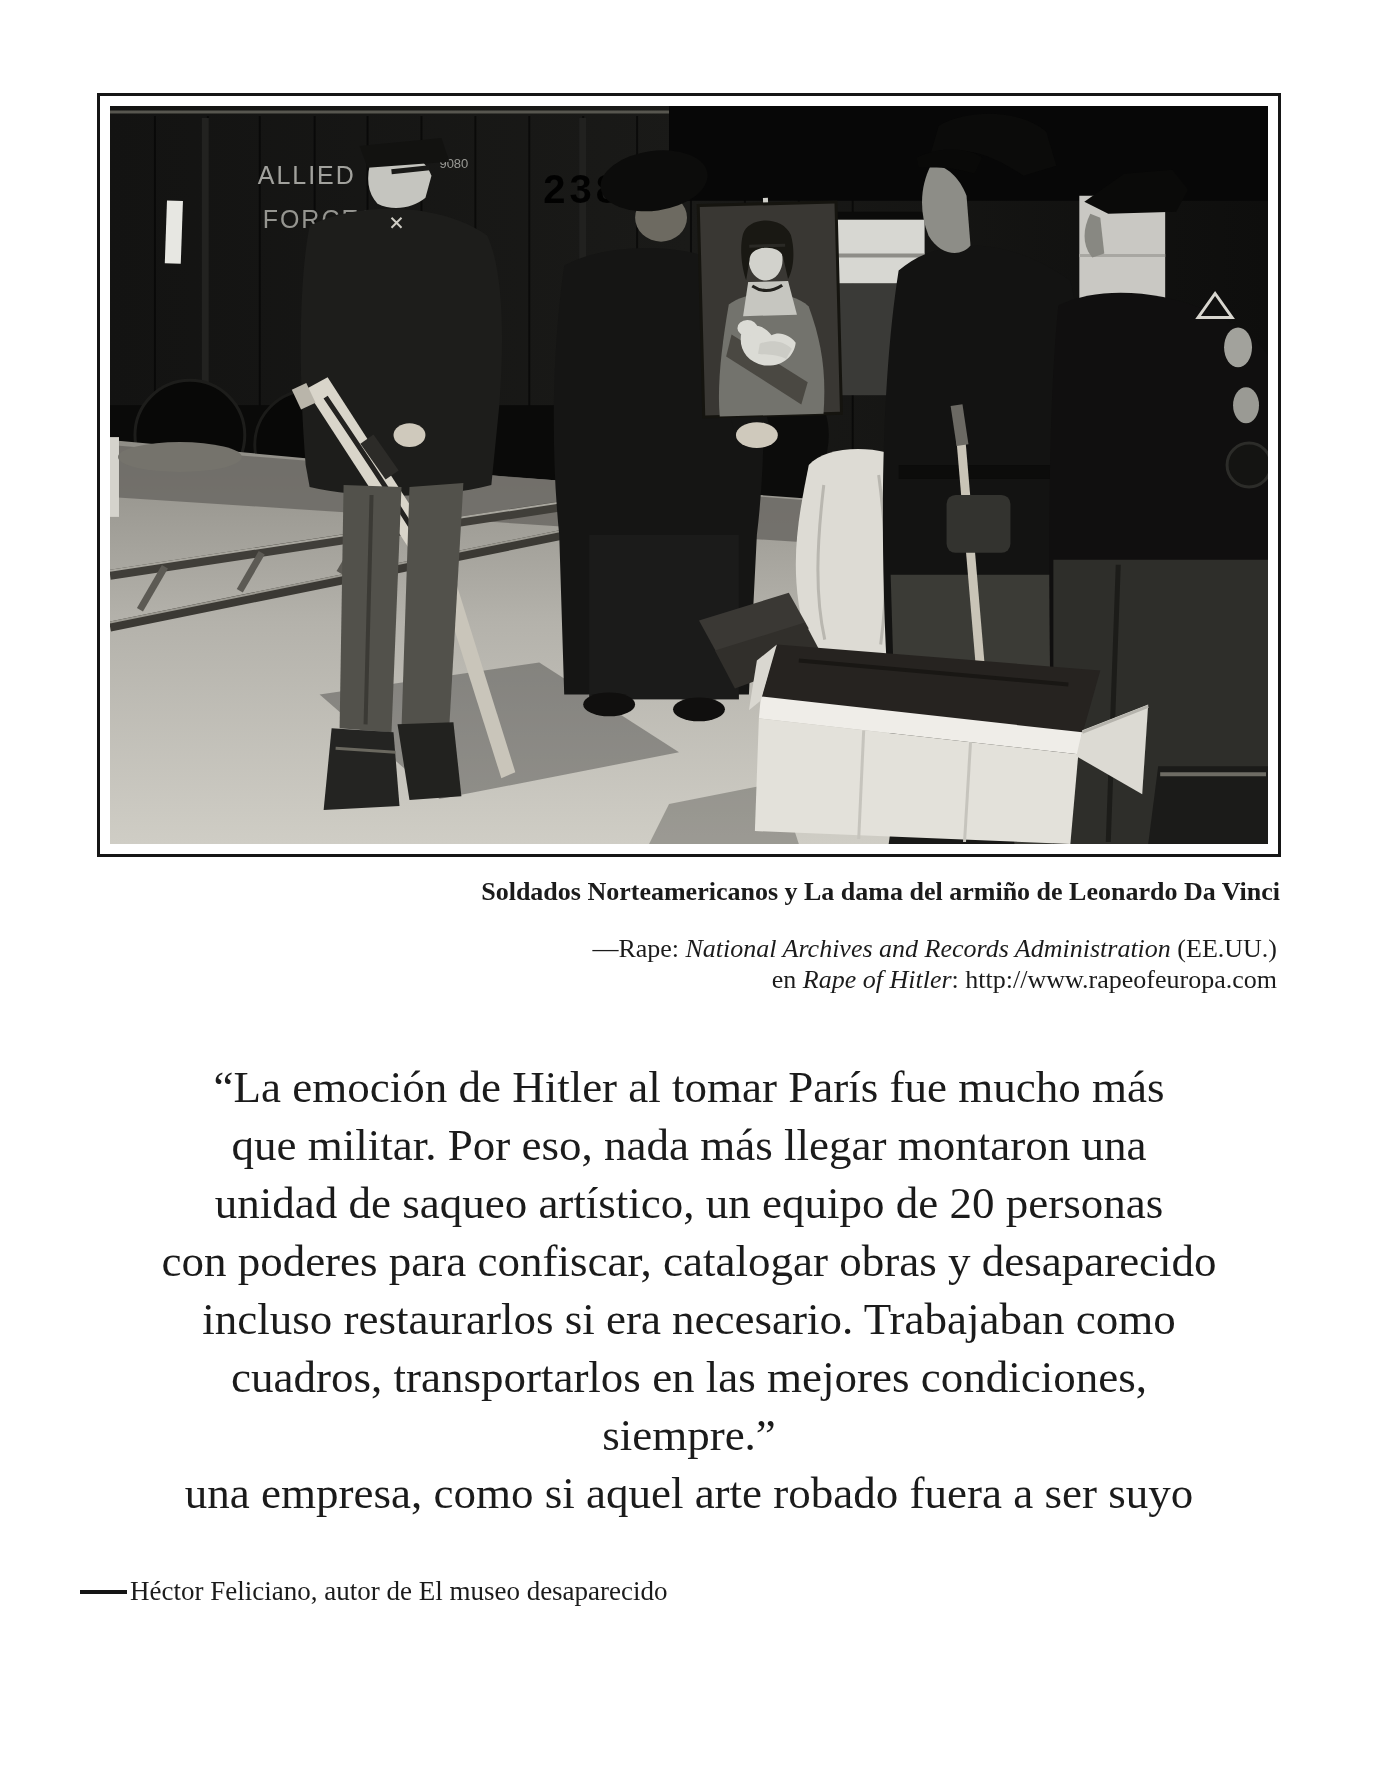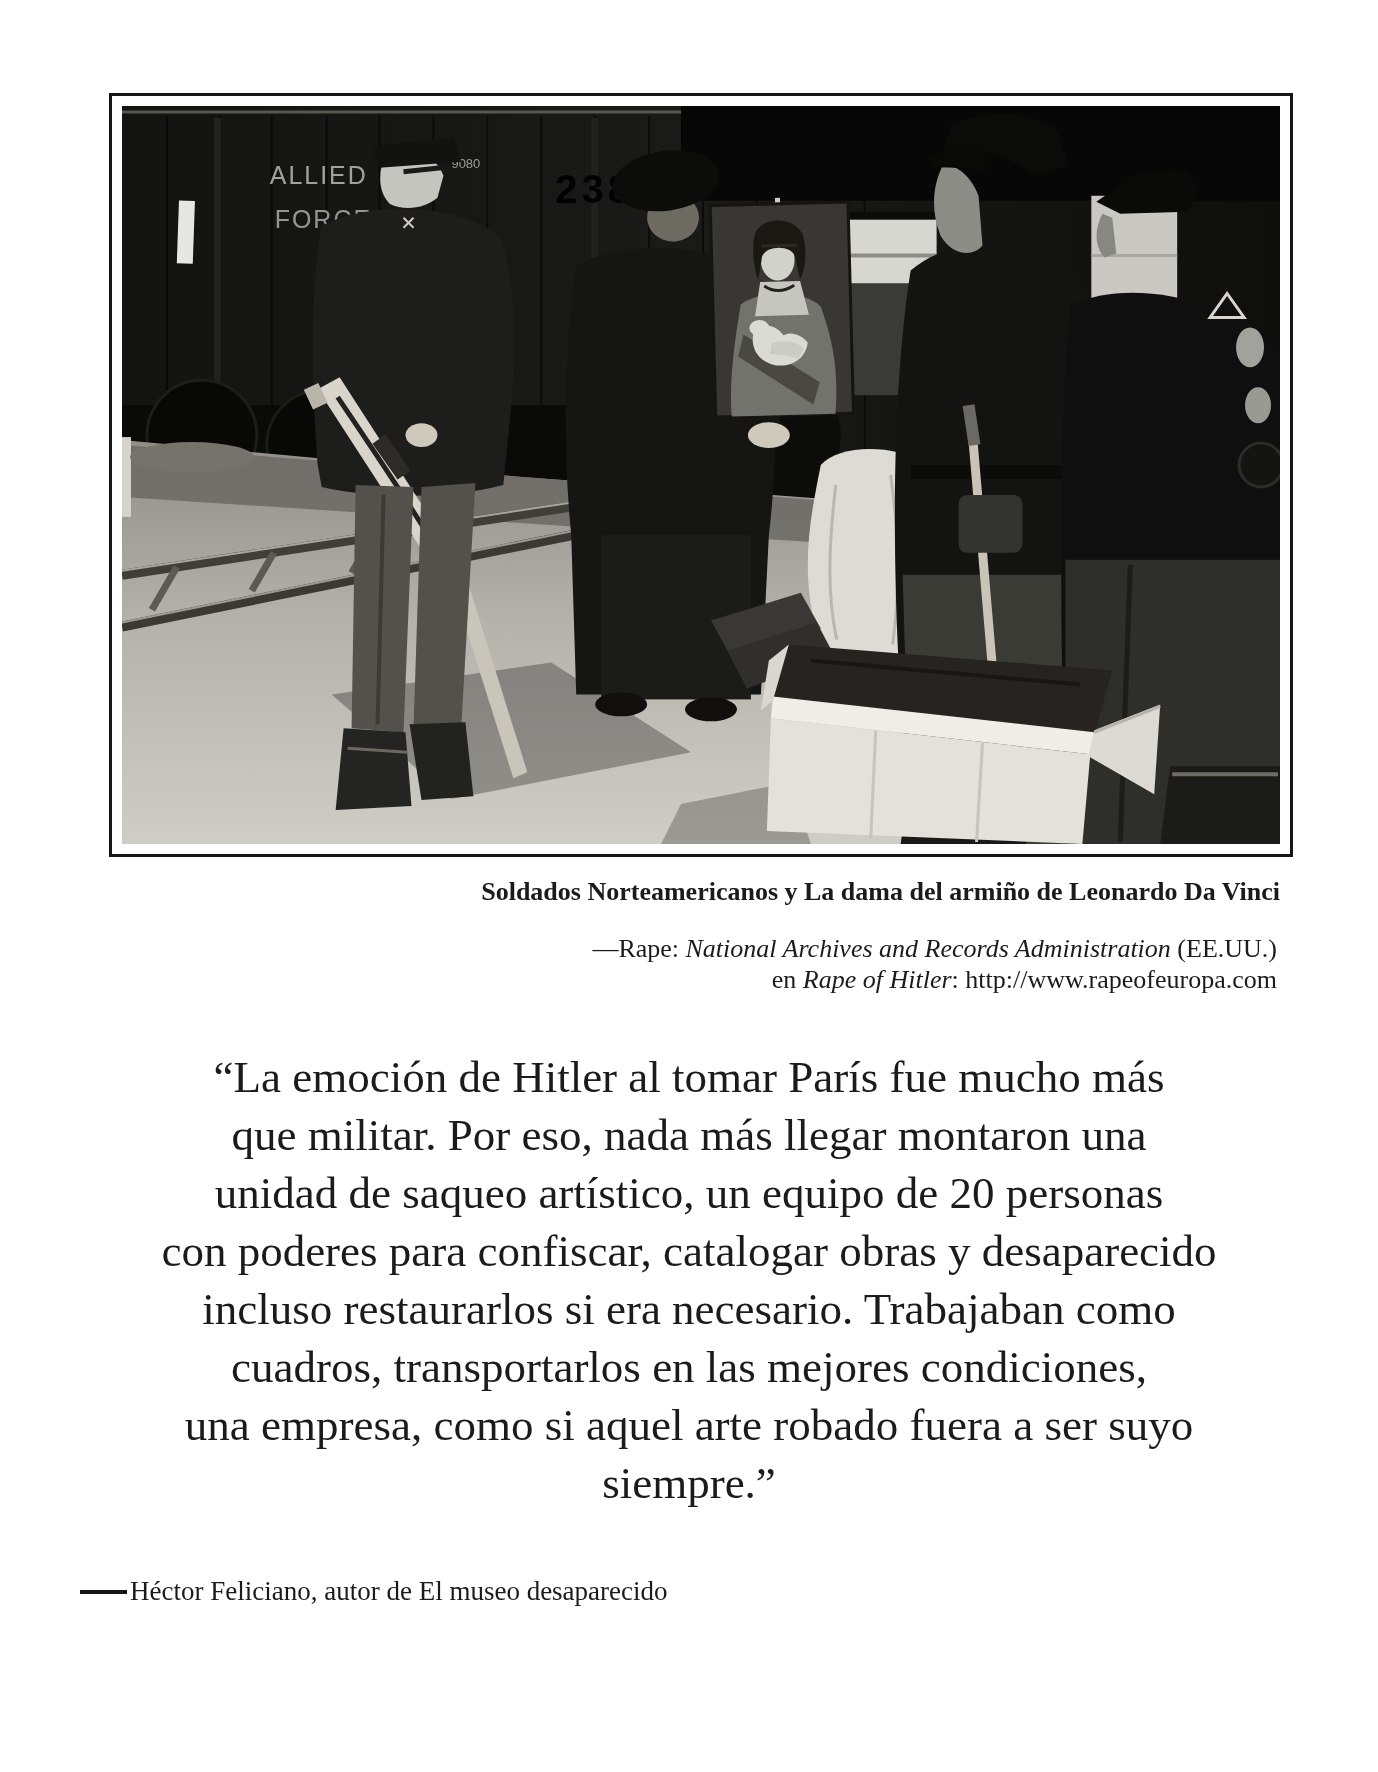--- a/index.html
+++ b/index.html
@@ -7,34 +7,34 @@
     position:relative;
     width:1378px;height:1772px;
     background:#ffffff;
     font-family:"Liberation Serif","DejaVu Serif",serif;
     color:#1b1b1b;
     overflow:hidden;
   }
   .photo-frame{
     position:absolute;left:97px;top:93px;width:1184px;height:764px;
     border:3px solid #161616;background:#ffffff;
-    padding:10px;box-sizing:border-box;margin-left:12px;
+    padding:10px;box-sizing:border-box;
   }
   .photo-frame svg{width:100%;height:100%;display:block;}
   .caption{
     position:absolute;left:97px;right:98px;top:876px;
     text-align:right;font-size:26px;line-height:32px;white-space:nowrap;font-weight:bold;
   }
   .credit{
     position:absolute;left:97px;right:101px;top:933px;
     text-align:right;font-size:26px;line-height:31px;
   }
   .credit i{}
   .quote{
-    position:absolute;left:80px;right:80px;top:1046px;margin:2px;
+    position:absolute;left:80px;right:80px;top:1046px;margin:12px;
     text-align:center;font-size:45px;line-height:58px;
   }
   .quote-line{white-space:nowrap;}
   .attribution{
     position:absolute;left:80px;right:80px;top:1574px;
     text-align:left;font-size:27px;line-height:34px;white-space:nowrap;
   }
   .attribution .dash{
     display:inline-block;width:47px;height:4px;background:#151515;
     vertical-align:middle;margin-right:3px;position:relative;top:-2px;
@@ -233,21 +233,21 @@
     <div class="credit-line"><span>en </span><i>Rape of Hitler</i><span>: http://www.rapeofeuropa.com</span></div>
   </div>
 
   <blockquote class="quote">
     <div class="quote-line">“La emoción de Hitler al tomar París fue mucho más</div>
     <div class="quote-line">que militar. Por eso, nada más llegar montaron una</div>
     <div class="quote-line">unidad de saqueo artístico, un equipo de 20 personas</div>
     <div class="quote-line">con poderes para confiscar, catalogar obras y desaparecido</div>
     <div class="quote-line">incluso restaurarlos si era necesario. Trabajaban como</div>
     <div class="quote-line">cuadros, transportarlos en las mejores condiciones,</div>
+    <div class="quote-line">siempre.”</div>
     <div class="quote-line">una empresa, como si aquel arte robado fuera a ser suyo</div>
-    <div class="quote-line">siempre.”</div>
   </blockquote>
 
   <div class="attribution">
     <span class="dash"></span><span>Héctor Feliciano, autor de El museo desaparecido</span>
   </div>
 
 </div>
 
 </body></html>

